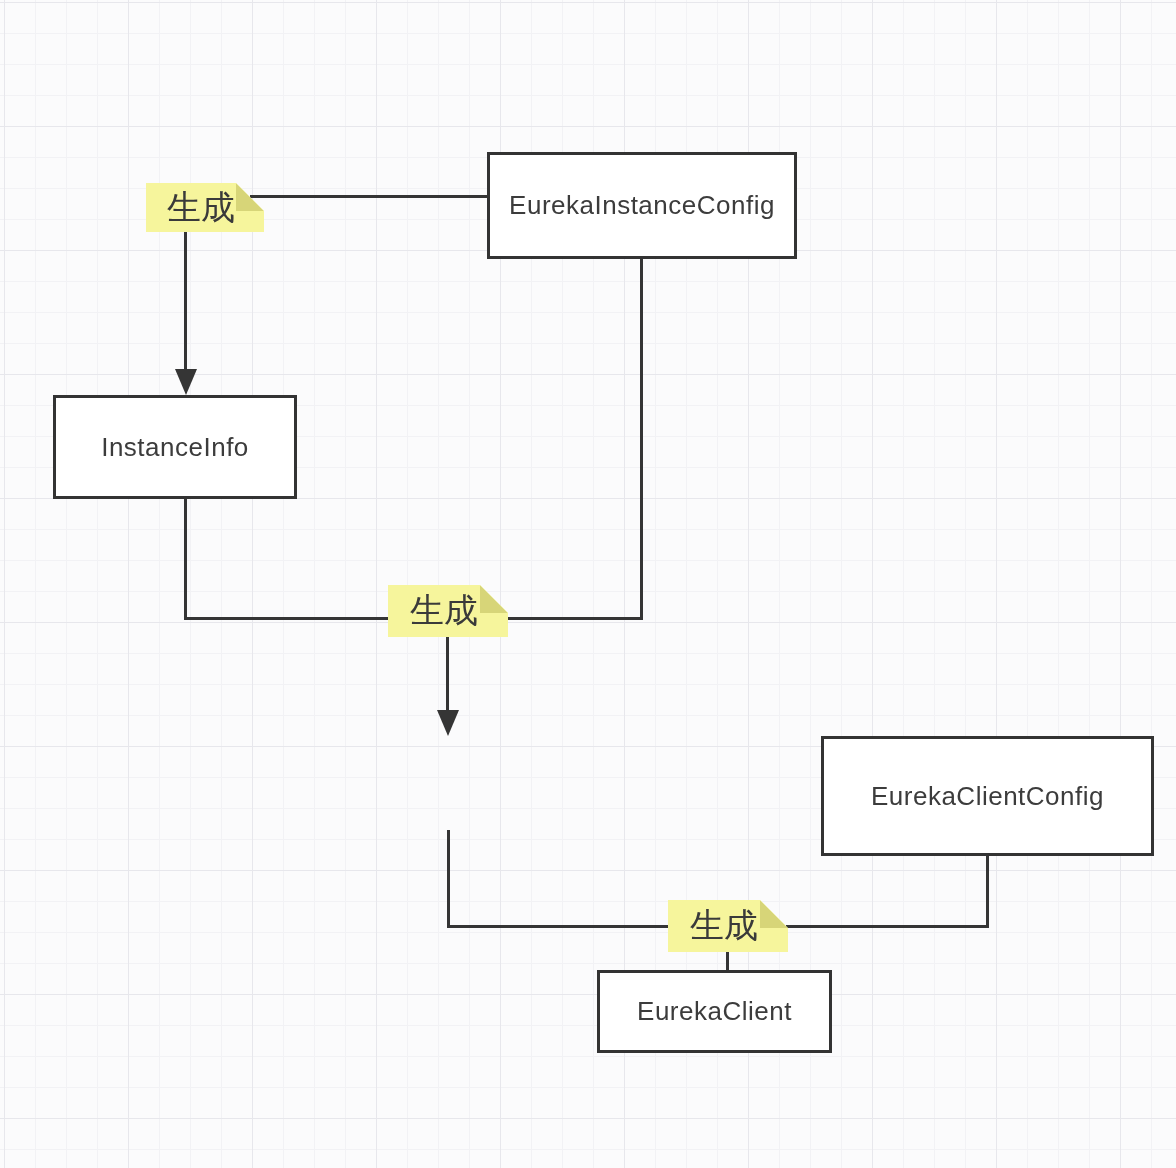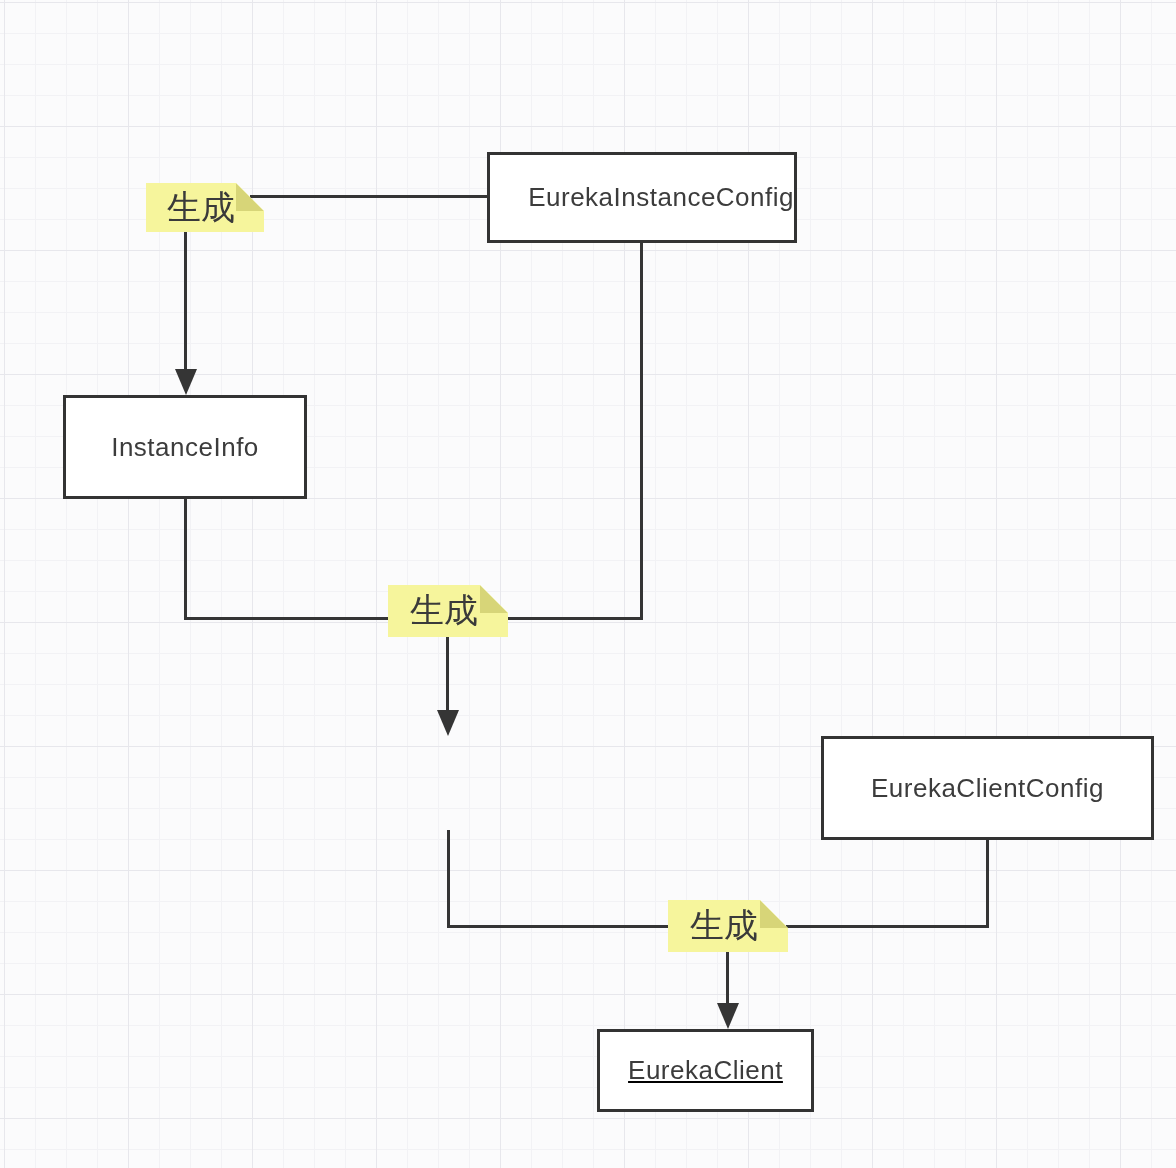--- a/index.html
+++ b/index.html
@@ -99,34 +99,34 @@
 
   <div class="line" style="left:447px; top:830px; width:3px; height:98px;"></div>
   <div class="line" style="left:447px; top:925px; width:223px; height:3px;"></div>
 
   <div class="line" style="left:986px; top:830px; width:3px; height:98px;"></div>
   <div class="line" style="left:786px; top:925px; width:203px; height:3px;"></div>
 
   <div class="line" style="left:726px; top:952px; width:3px; height:55px;"></div>
   <div class="arrowhead" style="left:717px; top:1003px;"></div>
 
-  <div class="node" style="left:487px; top:152px; width:310px; height:91px;justify-content:flex-end;">
+  <div class="node" style="left:487px; top:152px; width:310px; height:107px;">
     <span class="node-label">EurekaInstanceConfig</span>
   </div>
 
-  <div class="node" style="left:63px; top:395px; width:244px; height:104px;">
+  <div class="node" style="left:53px; top:395px; width:244px; height:104px;">
     <span class="node-label">InstanceInfo</span>
   </div>
 
 
-  <div class="node" style="left:821px; top:736px; width:333px; height:104px;">
+  <div class="node" style="left:821px; top:736px; width:333px; height:120px;">
     <span class="node-label">EurekaClientConfig</span>
   </div>
 
-  <div class="node" style="left:597px; top:1029px; width:217px; height:83px;text-decoration:underline;">
+  <div class="node" style="left:597px; top:970px; width:235px; height:83px;">
     <span class="node-label">EurekaClient</span>
   </div>
 
   <div class="note" style="left:146px; top:183px; width:118px; height:49px;">
     <span class="note-fold"></span>
     <span class="note-label">生成</span>
   </div>
 
   <div class="note" style="left:388px; top:585px; width:120px; height:52px;">
     <span class="note-fold"></span>

